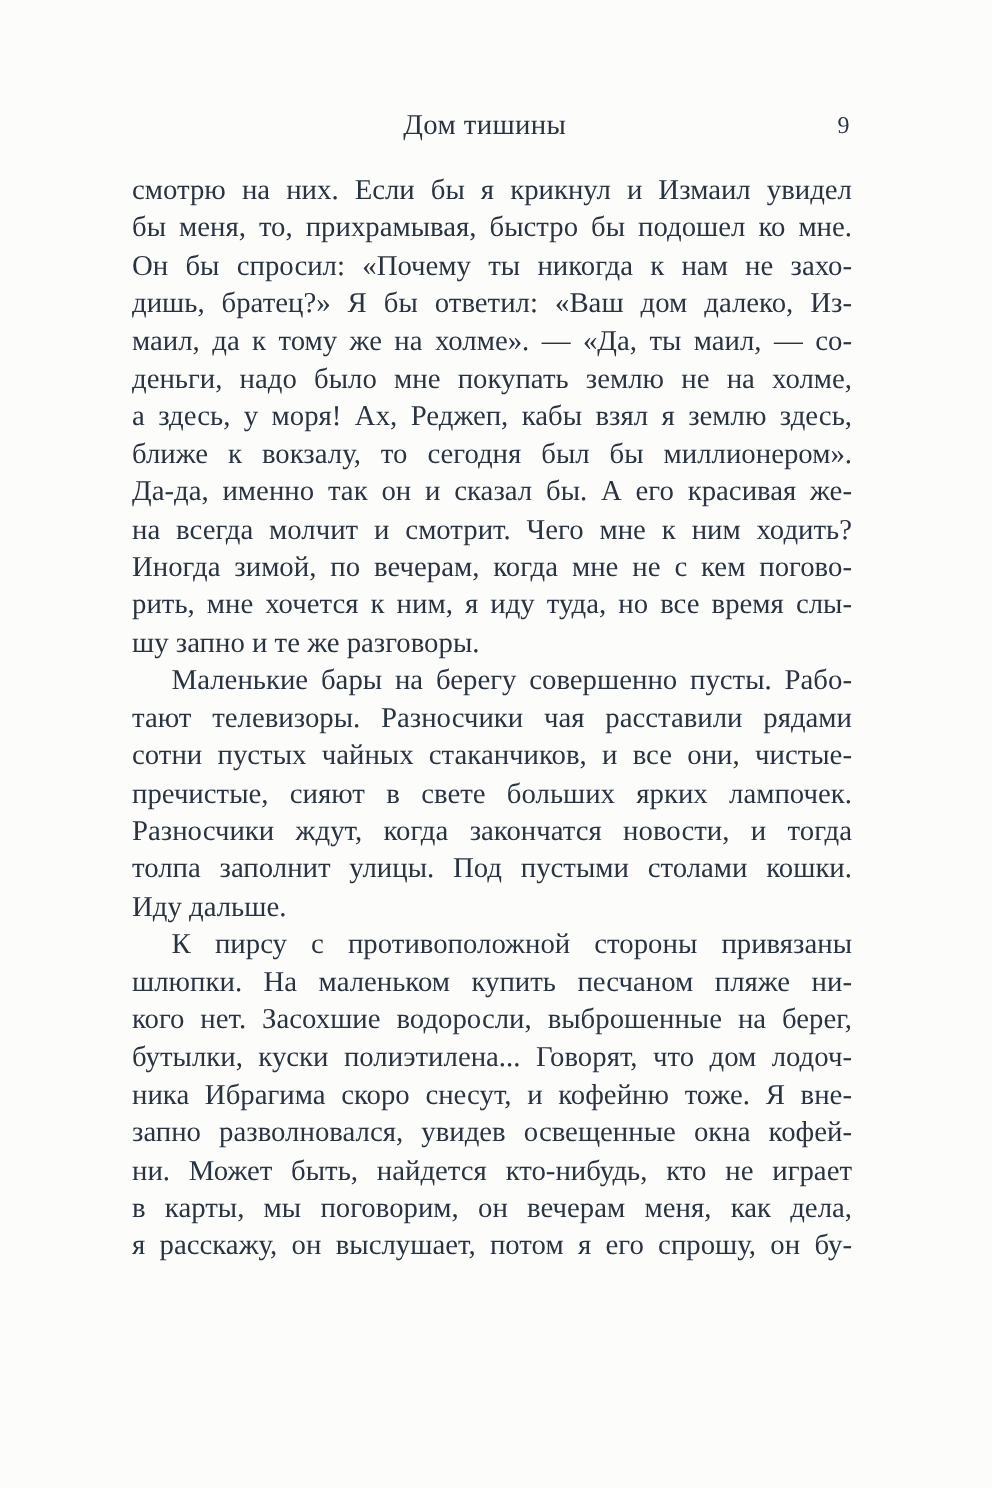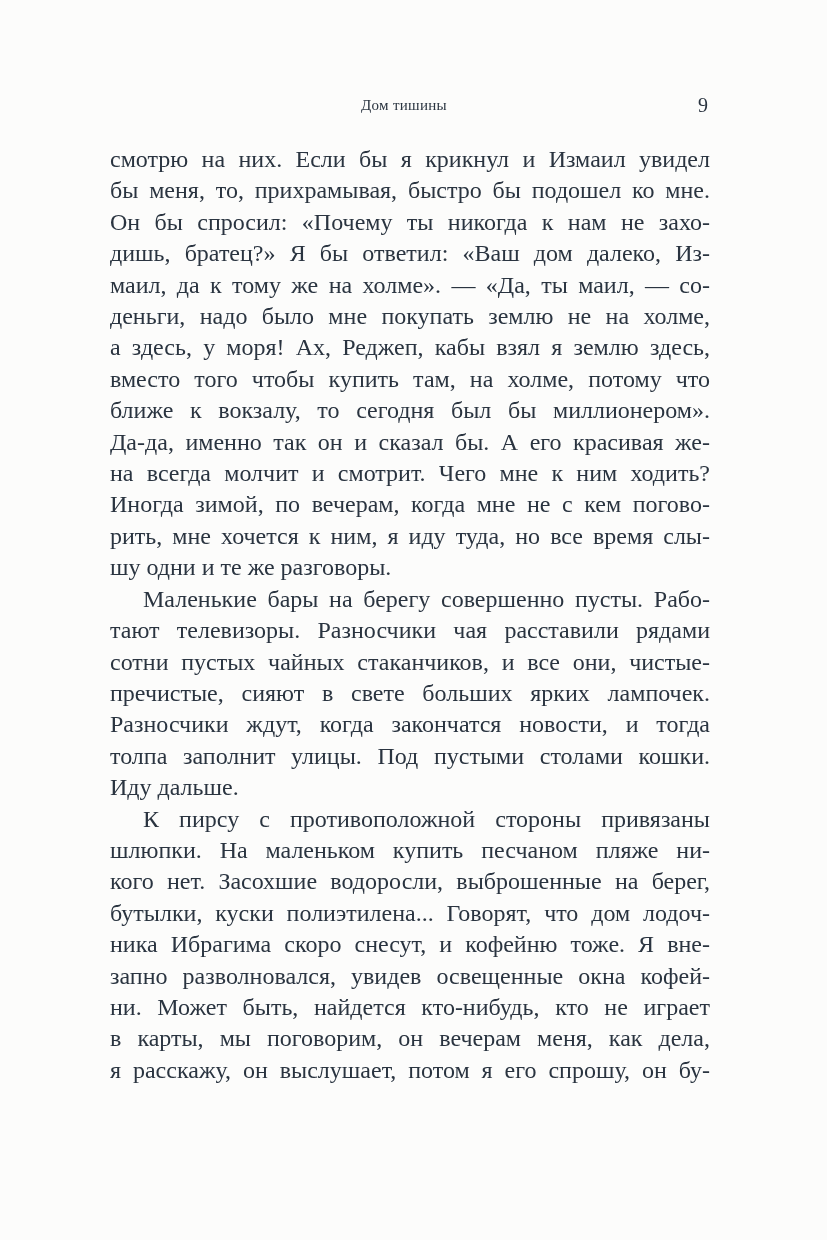--- a/index.html
+++ b/index.html
@@ -28,21 +28,21 @@
   .header {
     position: absolute;
     left: 98px;
     top: 92px;
     width: 612px;
     height: 26px;
   }
   .running-title {
     display: block;
     text-align: center;
-    font-size: 15px;
+    font-size: 24px;
     line-height: 26px;
     letter-spacing: 0.3px;
   }
   .page-number {
     position: absolute;
     right: 2px;
     top: 0;
     font-size: 20px;
     line-height: 26px;
   }
@@ -76,27 +76,26 @@
     <span class="page-number">9</span>
   </div>
   <div class="body-text" id="body-text">
       <div class="line">смотрю на них. Если бы я крикнул и Измаил увидел</div>
       <div class="line">бы меня, то, прихрамывая, быстро бы подошел ко мне.</div>
       <div class="line">Он бы спросил: «Почему ты никогда к нам не захо-</div>
       <div class="line">дишь, братец?» Я бы ответил: «Ваш дом далеко, Из-</div>
       <div class="line">маил, да к тому же на холме». — «Да, ты маил, — со-</div>
       <div class="line">деньги, надо было мне покупать землю не на холме,</div>
       <div class="line">а здесь, у моря! Ах, Реджеп, кабы взял я землю здесь,</div>
-      <div class="line">вместо того чтобы купить там, на холме, потому что</div>
       <div class="line">ближе к вокзалу, то сегодня был бы миллионером».</div>
       <div class="line">Да-да, именно так он и сказал бы. А его красивая же-</div>
       <div class="line">на всегда молчит и смотрит. Чего мне к ним ходить?</div>
       <div class="line">Иногда зимой, по вечерам, когда мне не с кем погово-</div>
       <div class="line">рить, мне хочется к ним, я иду туда, но все время слы-</div>
-      <div class="line para-end">шу одни и те же разговоры.</div>
+      <div class="line para-end">шу запно и те же разговоры.</div>
       <div class="line indent">Маленькие бары на берегу совершенно пусты. Рабо-</div>
       <div class="line">тают телевизоры. Разносчики чая расставили рядами</div>
       <div class="line">сотни пустых чайных стаканчиков, и все они, чистые-</div>
       <div class="line">пречистые, сияют в свете больших ярких лампочек.</div>
       <div class="line">Разносчики ждут, когда закончатся новости, и тогда</div>
       <div class="line">толпа заполнит улицы. Под пустыми столами кошки.</div>
       <div class="line para-end">Иду дальше.</div>
       <div class="line indent">К пирсу с противоположной стороны привязаны</div>
       <div class="line">шлюпки. На маленьком купить песчаном пляже ни-</div>
       <div class="line">кого нет. Засохшие водоросли, выброшенные на берег,</div>

